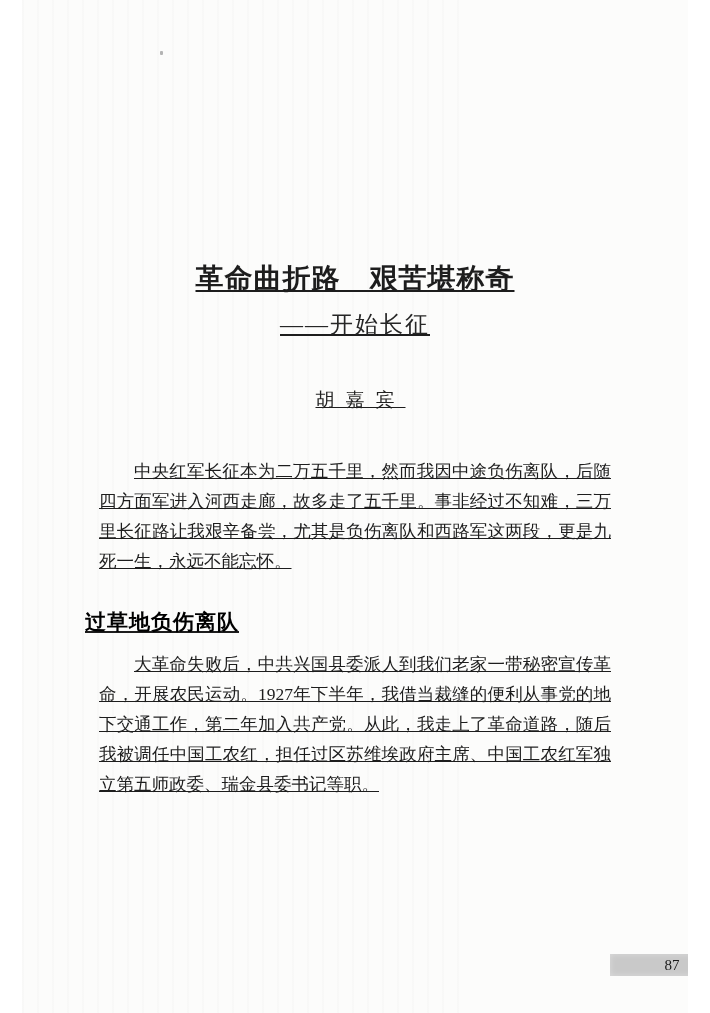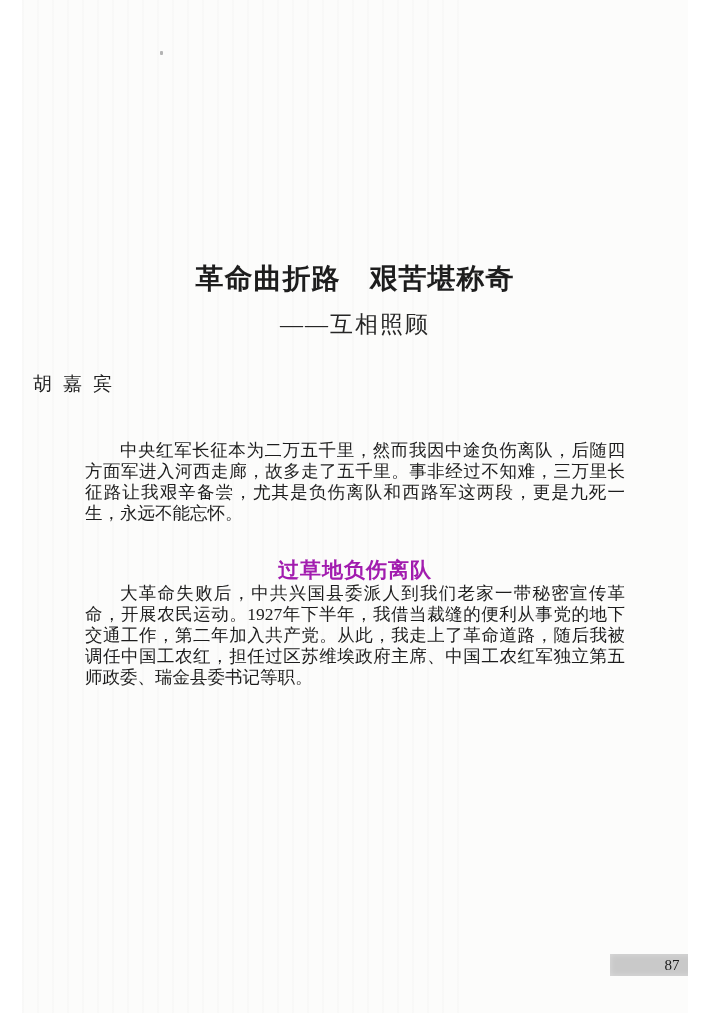--- a/index.html
+++ b/index.html
@@ -9,20 +9,21 @@
   }
   .page {
     position: relative;
     width: 666px;
     height: 1013px;
     margin: 0 auto;
     background: var(--page-bg, #fcfcfb);
     color: var(--ink, #1d1d1d);
     font-family: "Liberation Serif", "DejaVu Serif", serif;
     overflow: hidden;
+    text-decoration: underline;
   }
   
   .scan-texture {
     position: absolute;
     left: 0; top: 0;
     width: 440px; height: 100%;
     background: repeating-linear-gradient(
       90deg,
       rgba(70,70,70,0.028) 0px, rgba(70,70,70,0.028) 2px,
       rgba(0,0,0,0) 2px, rgba(0,0,0,0) 15px
@@ -50,52 +51,52 @@
   .subtitle {
     margin-top: 12px;
     font-size: 23px;
     line-height: 30px;
     letter-spacing: 2px;
     text-align: center;
     font-weight: 400;
     color: #262626;
   }
   .author {
-    margin-top: 31px;
+    margin-top: 47px;
     font-size: 19px;
     line-height: 26px;
-    text-align: left;
+    text-align: center;
     letter-spacing: 11px;
     text-indent: 11px;
     color: #222222;
   }
   .body-col {
     width: 540px;
     margin: 0 auto;
   }
   .body-par {
-    margin: 0;
+    margin: 14px;
     font-size: 17.5px;
-    line-height: 21px;
+    line-height: 30px;
     text-align: justify;
     text-indent: 2em;
     color: var(--ink, #1d1d1d);
   }
   .body-par.intro {
     margin-top: 43px;
   }
   .section-heading {
     margin: 32px 0 0 0;
     font-family: "Liberation Sans", "DejaVu Sans", sans-serif;
     font-size: 21px;
     line-height: 27px;
     font-weight: 700;
     letter-spacing: 1px;
-    text-align: center;
-    color: #a21caf;
+    text-align: left;
+    color: #000000;
   }
   .after-heading {
     margin-top: 23px;
   }
   .page-number-bar {
     position: absolute;
     left: 588px;
     top: 954px;
     width: 115px;
     height: 22px;
@@ -114,21 +115,21 @@
 </style>
 </head>
 <body>
 
 <div class="page">
   <div class="scan-texture"></div>
   <div class="speck"></div>
 
   <h1 class="title">革命曲折路　艰苦堪称奇</h1>
 
-  <div class="subtitle">——互相照顾</div>
+  <div class="subtitle">——开始长征</div>
 
   <div class="author">胡嘉宾</div>
 
   <div class="body-col">
     <p class="body-par intro">中央红军长征本为二万五千里，然而我因中途负伤离队，后随四方面军进入河西走廊，故多走了五千里。事非经过不知难，三万里长征路让我艰辛备尝，尤其是负伤离队和西路军这两段，更是九死一生，永远不能忘怀。</p>
 
     <h2 class="section-heading">过草地负伤离队</h2>
 
 
     <p class="body-par">大革命失败后，中共兴国县委派人到我们老家一带秘密宣传革命，开展农民运动。1927年下半年，我借当裁缝的便利从事党的地下交通工作，第二年加入共产党。从此，我走上了革命道路，随后我被调任中国工农红，担任过区苏维埃政府主席、中国工农红军独立第五师政委、瑞金县委书记等职。</p>

